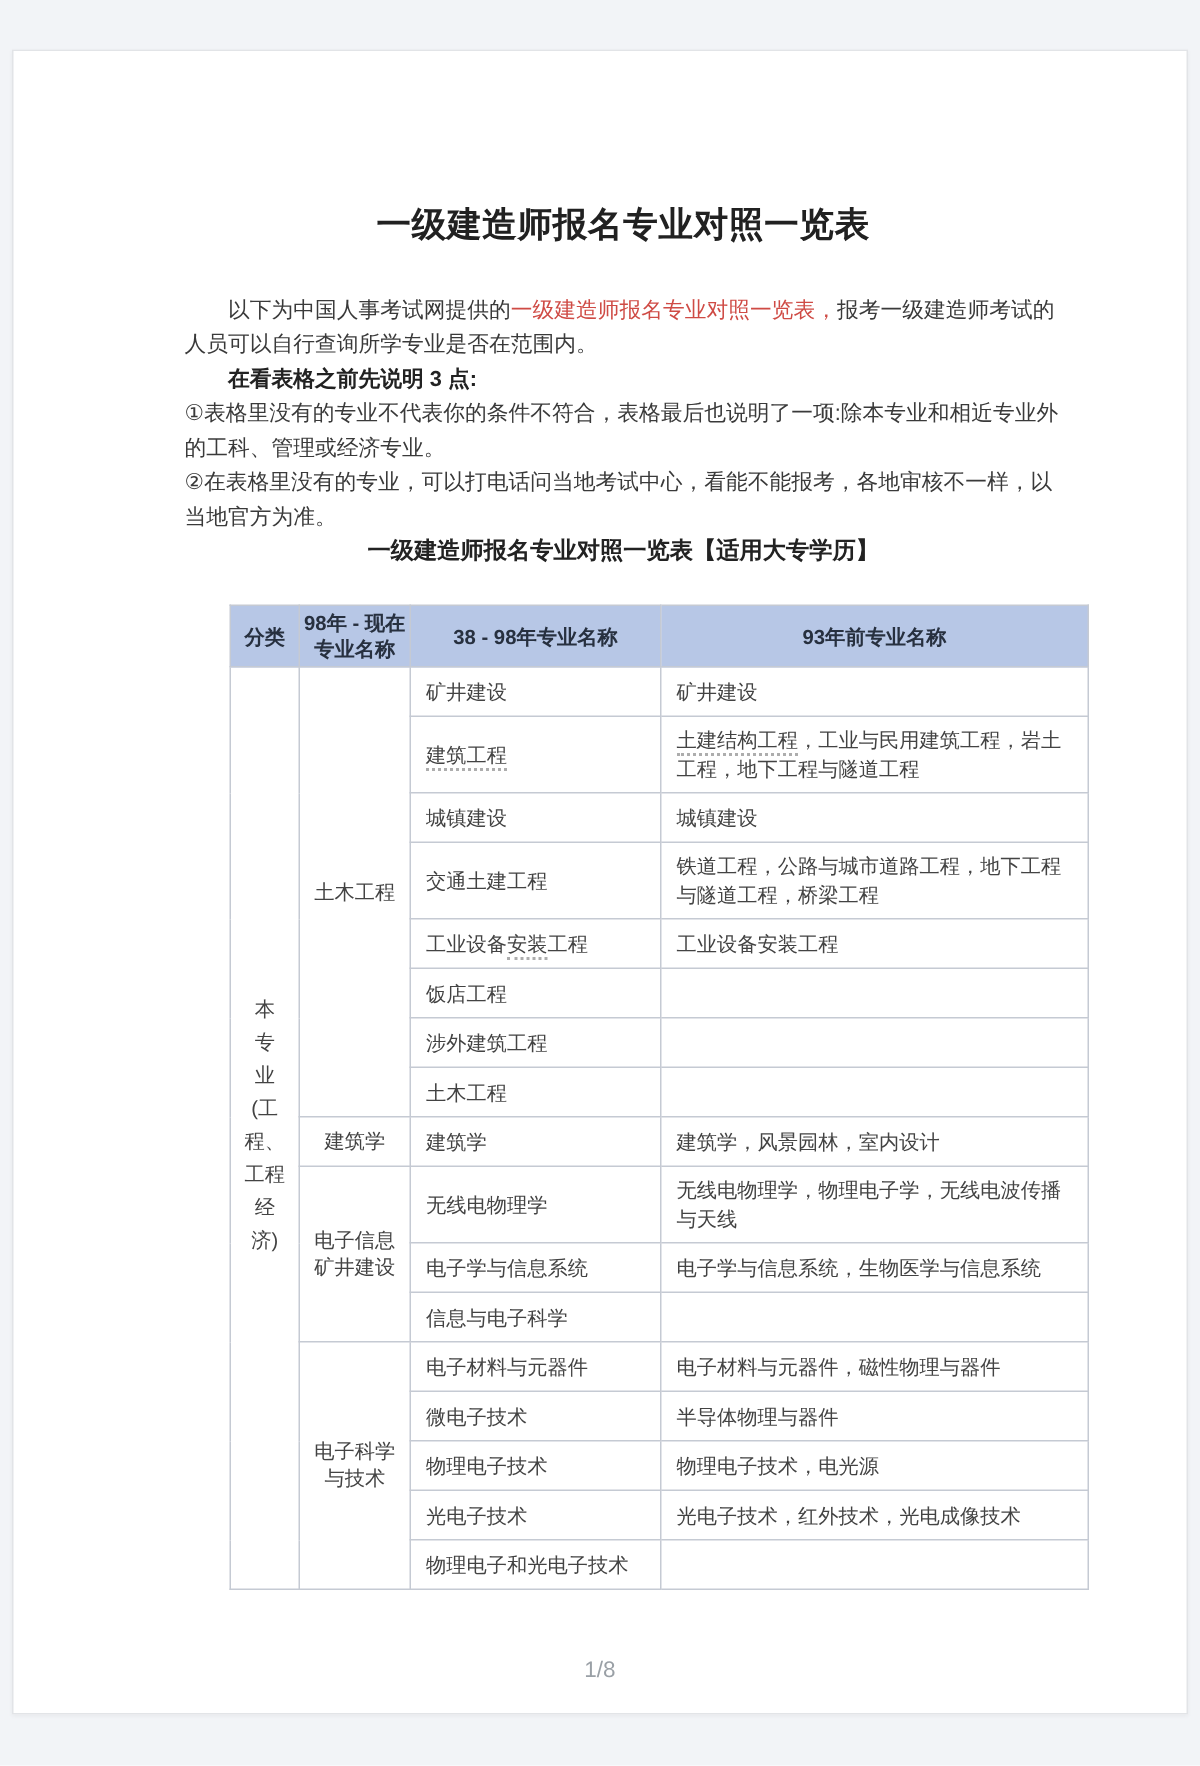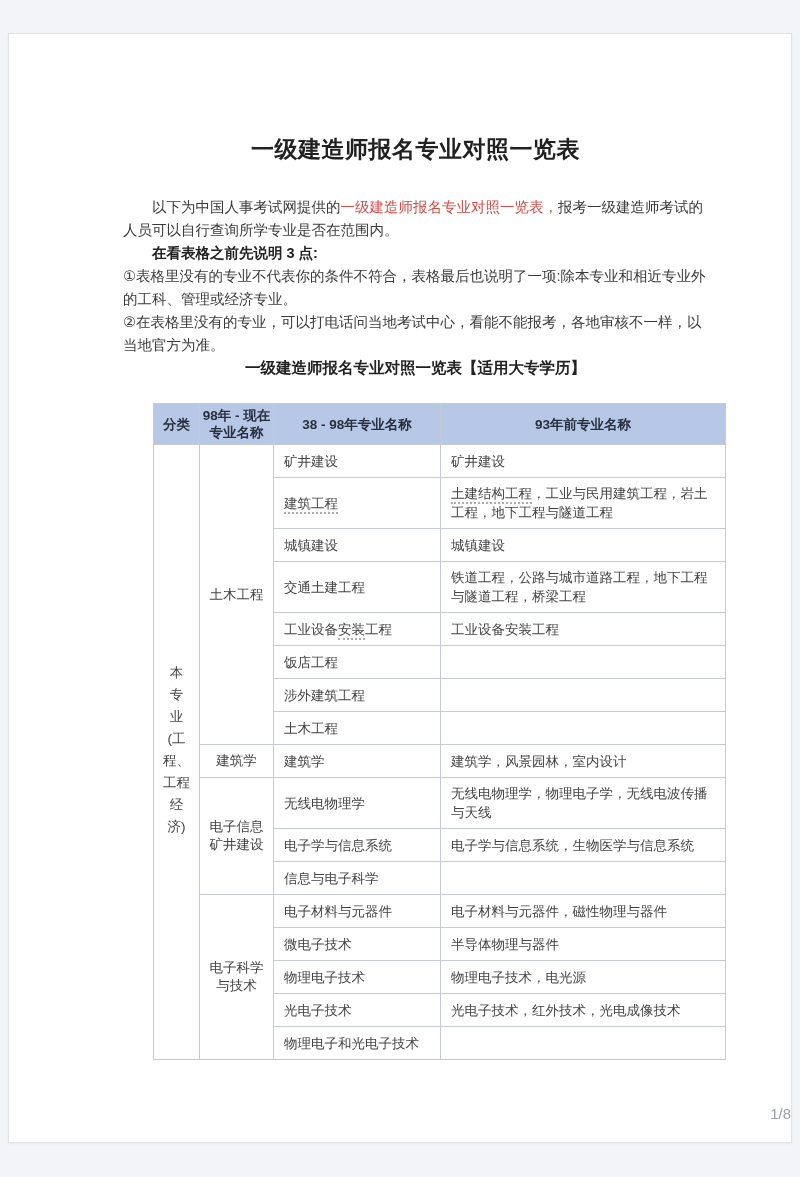--- a/index.html
+++ b/index.html
@@ -45,21 +45,21 @@
   table.majors th div { line-height:17px; white-space:nowrap; }
   table.majors td { height:33px; vertical-align:middle; line-height:19px; }
   td.mid-cell, td.old-cell { padding:6px 10px; text-align:left; }
   td.group-cell { text-align:center; padding:2px; }
   td.group-cell div { line-height:18px; white-space:nowrap; }
   td.cat-cell { text-align:center; vertical-align:bottom; padding-bottom:4px; }
   td.cat-cell div { line-height:22px; white-space:nowrap; }
   .dotted-u { border-bottom:2px dotted #adadad; padding-bottom:1px; }
   .page-num {
     position:absolute; bottom:20px; left:0; width:100%;
-    text-align:right; font-size:15px; color:#9aa0a6;
+    text-align:center; font-size:15px; color:#9aa0a6;
   }
 </style>
 </head>
 <body>
 
 <div class="viewport">
   <div class="page-card">
     <div class="content">
 
       <h1 class="doc-title">一级建造师报名专业对照一览表</h1>

